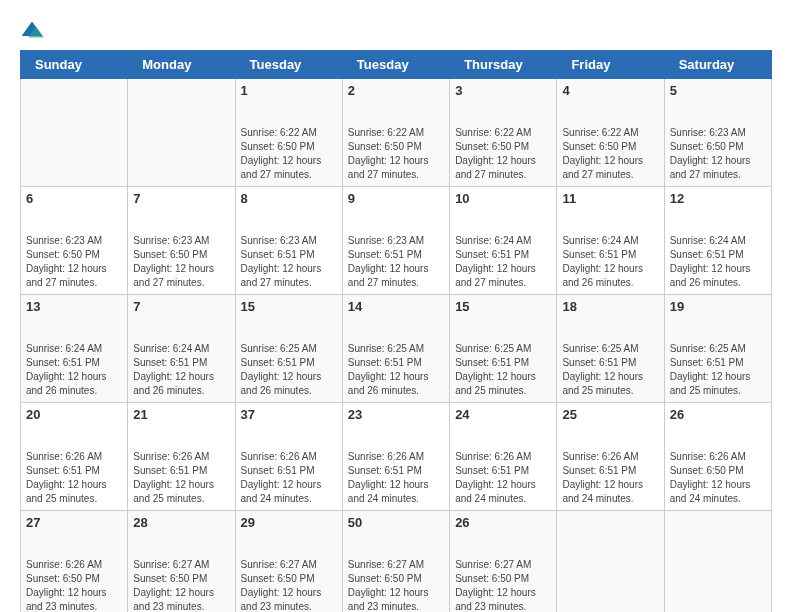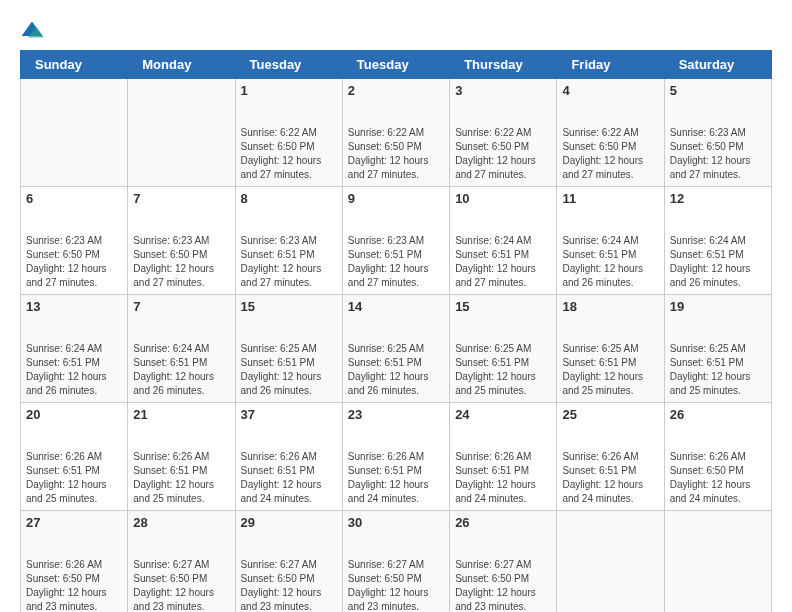--- a/index.html
+++ b/index.html
@@ -301,21 +301,21 @@
 Sunset: 6:50 PM
 Daylight: 12 hours and 23 minutes.</div>
         </td>
         <td>
           <span class="day-number">29</span>
           <div class="day-info" style="white-space: pre-line;">Sunrise: 6:27 AM
 Sunset: 6:50 PM
 Daylight: 12 hours and 23 minutes.</div>
         </td>
         <td>
-          <span class="day-number">30</span>
+          <span class="day-number">50</span>
           <div class="day-info" style="white-space: pre-line;">Sunrise: 6:27 AM
 Sunset: 6:50 PM
 Daylight: 12 hours and 23 minutes.</div>
         </td>
         <td>
           <span class="day-number">26</span>
           <div class="day-info" style="white-space: pre-line;">Sunrise: 6:27 AM
 Sunset: 6:50 PM
 Daylight: 12 hours and 23 minutes.</div>
         </td>

